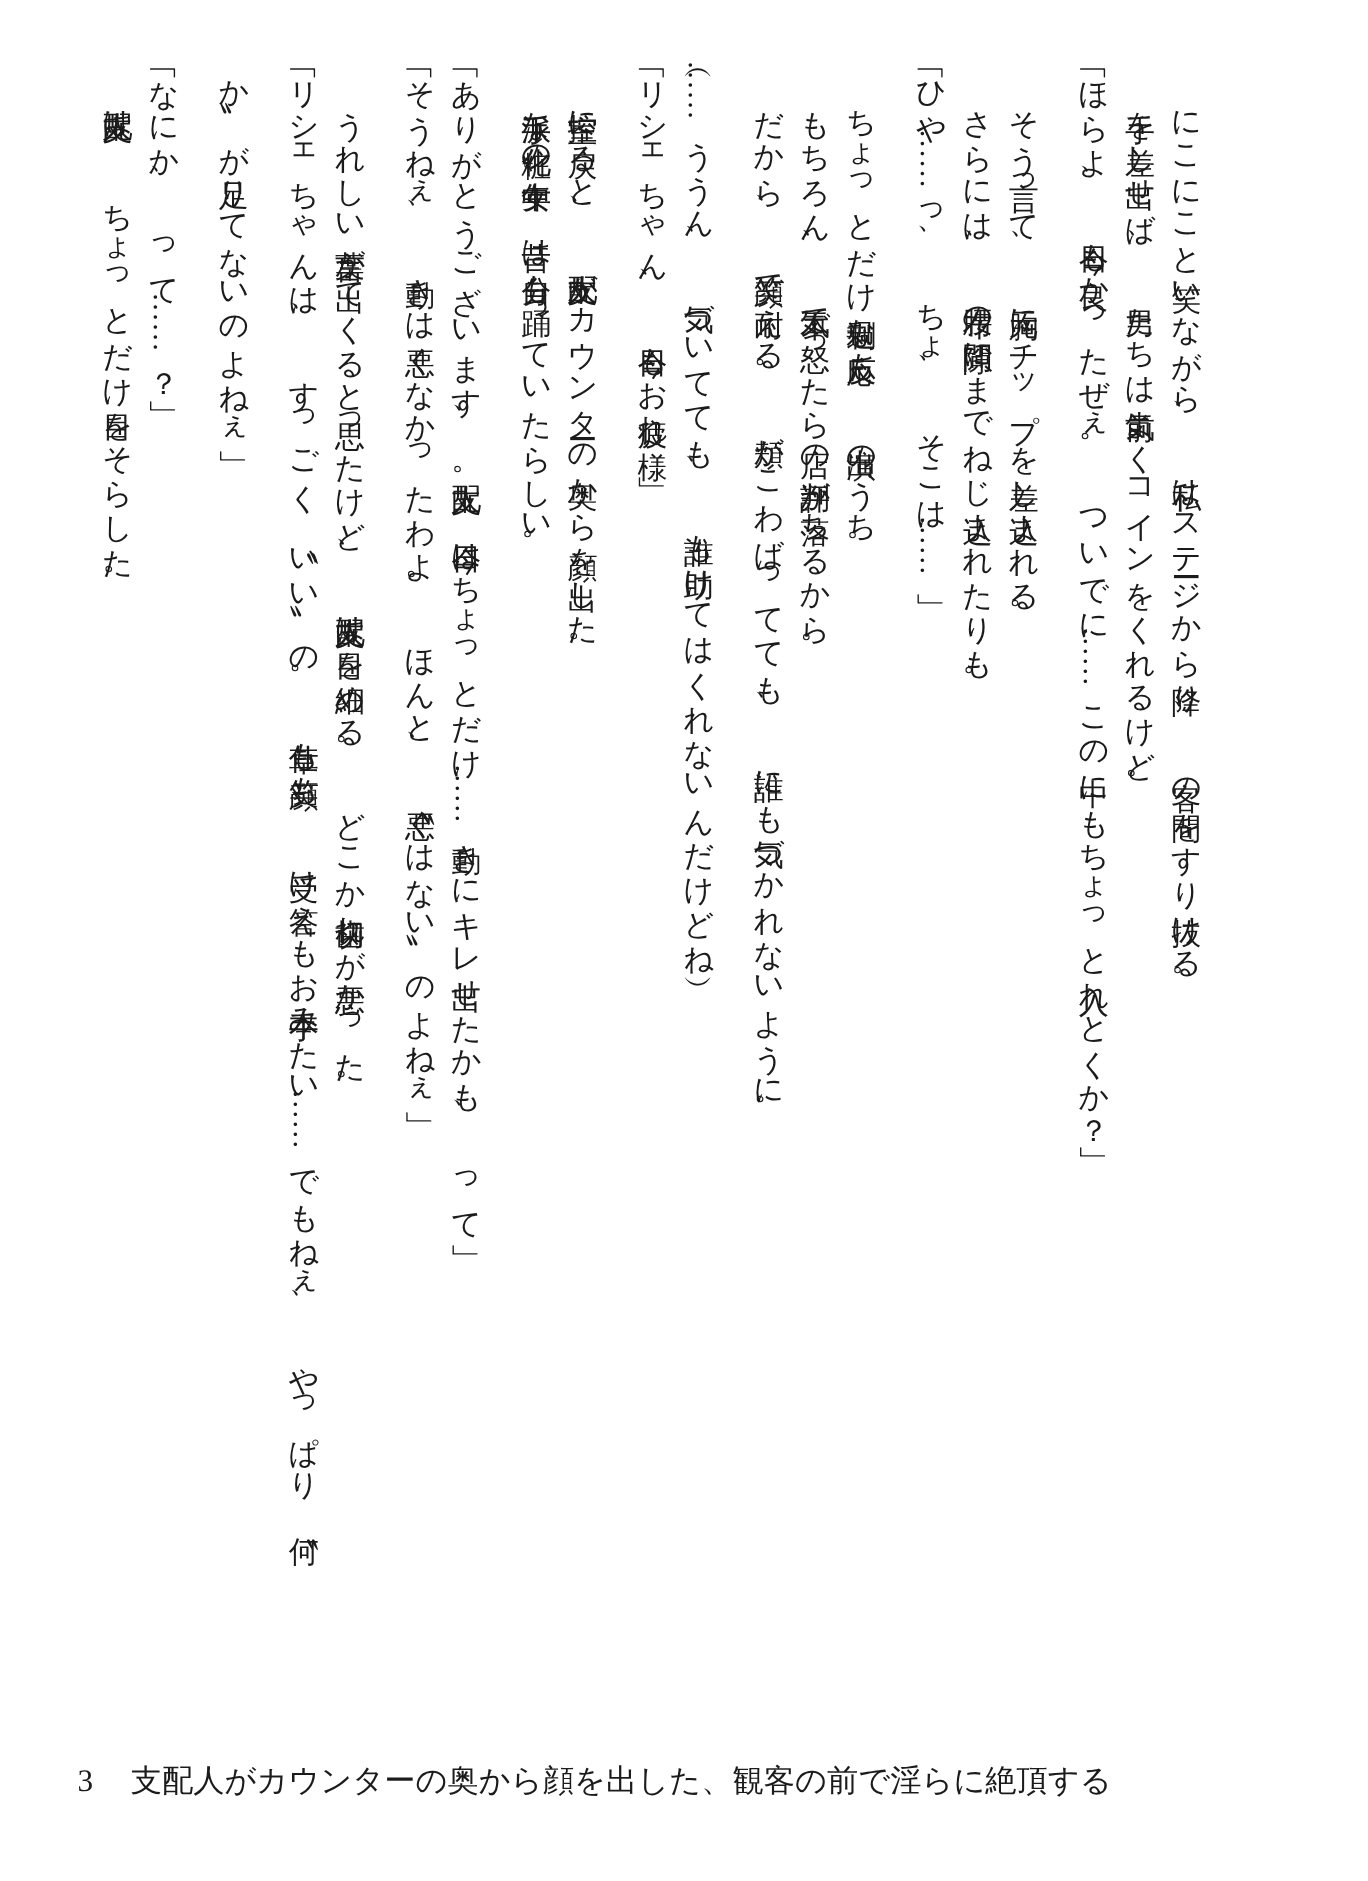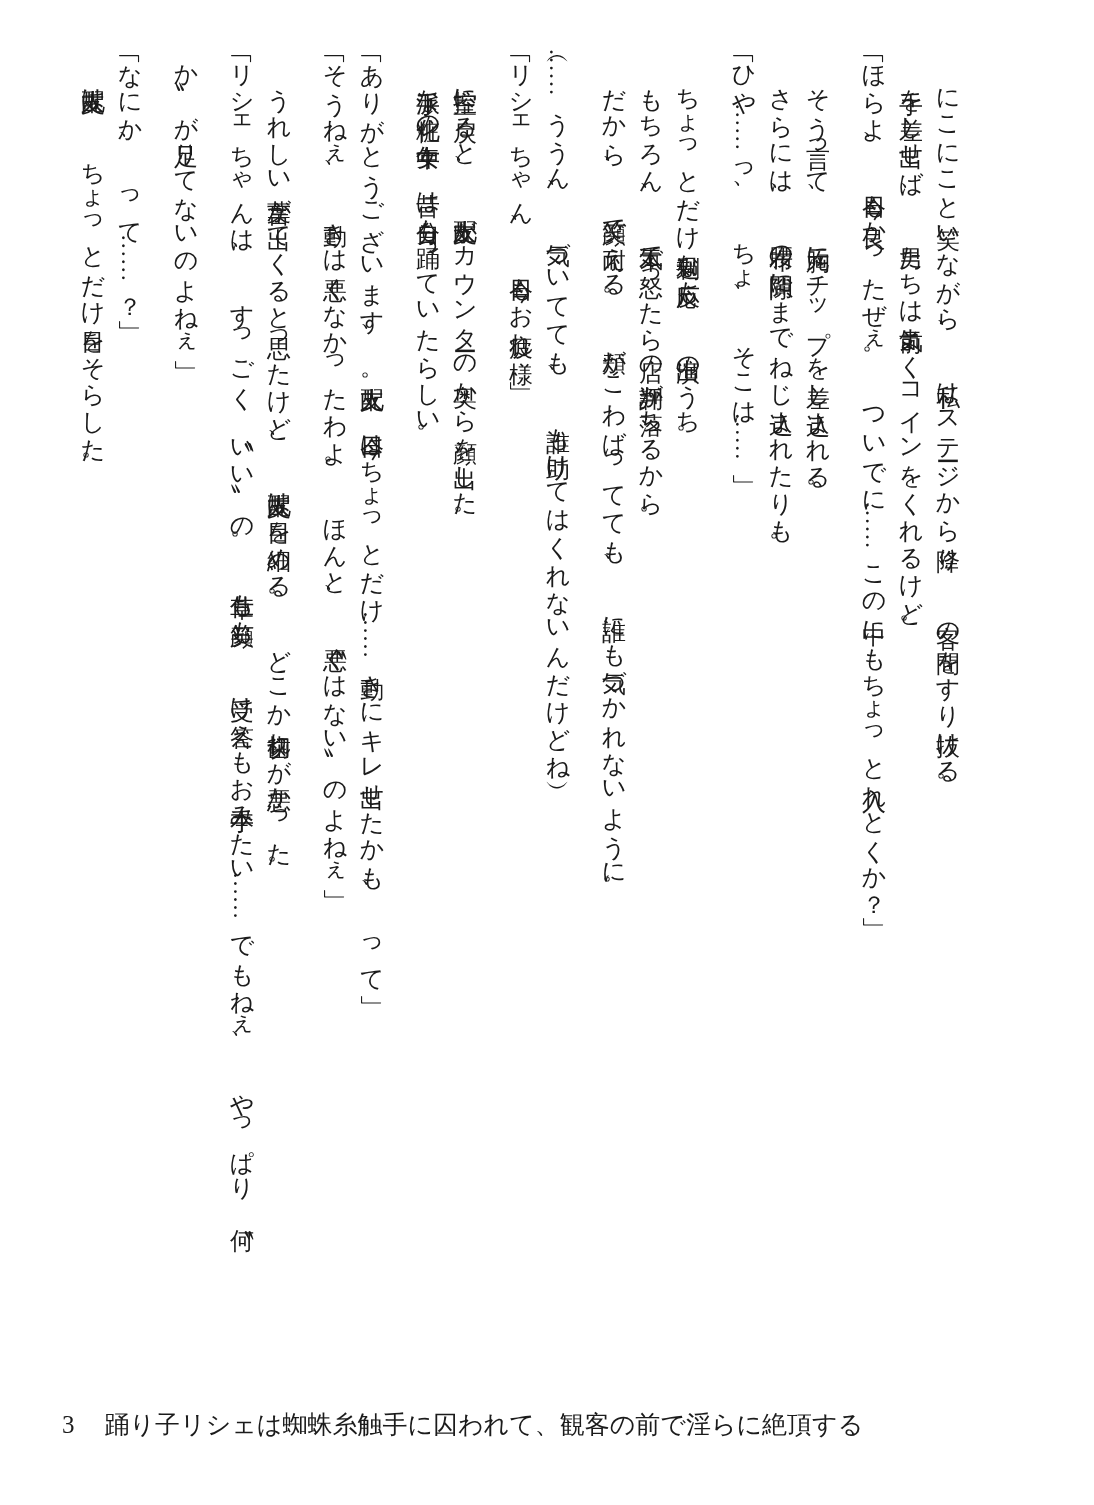--- a/index.html
+++ b/index.html
@@ -74,14 +74,14 @@
   <p>「そうねぇ、　動きは悪くなかったわよ。　ほんと、　〝悪くはない〟　のよねぇ」</p>
   <p class="indent gap">うれしい言葉が出てくると思ったけど、　支配人は目を細める。　どこか歯切れが悪かった。</p>
   <p>「リシェちゃんは、　すっごく　〝いい〟　の。　仕草も笑顔も、　受け答えもお手本みたい……でもねぇ、　やっぱり　〝何</p>
   <p class="gap">か〟　が足りてないのよねぇ」</p>
   <p class="gap">「なにか、　って……？」</p>
   <p class="indent">支配人は、　ちょっとだけ目をそらした。</p>
 </main>
 
 <footer class="footer">
   <span class="page-number">3</span>
-  <span class="footer-title">踊り子リシェは蜘蛛糸触手に囚われて、観客の前で淫らに絶頂する</span>
+  <span class="footer-title">支配人がカウンターの奥から顔を出した、観客の前で淫らに絶頂する</span>
 </footer>
 
 </body></html>

